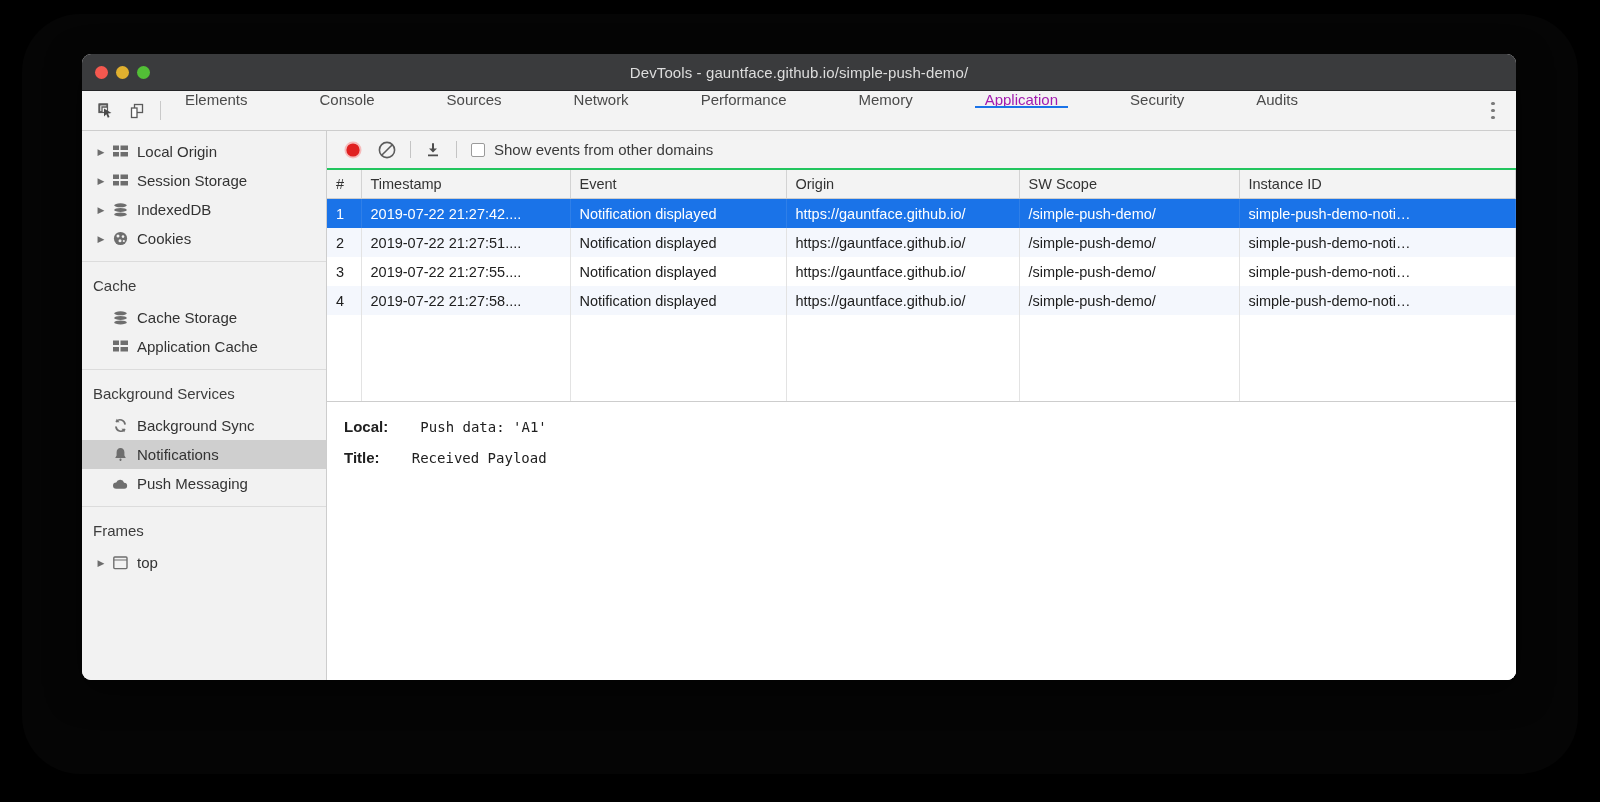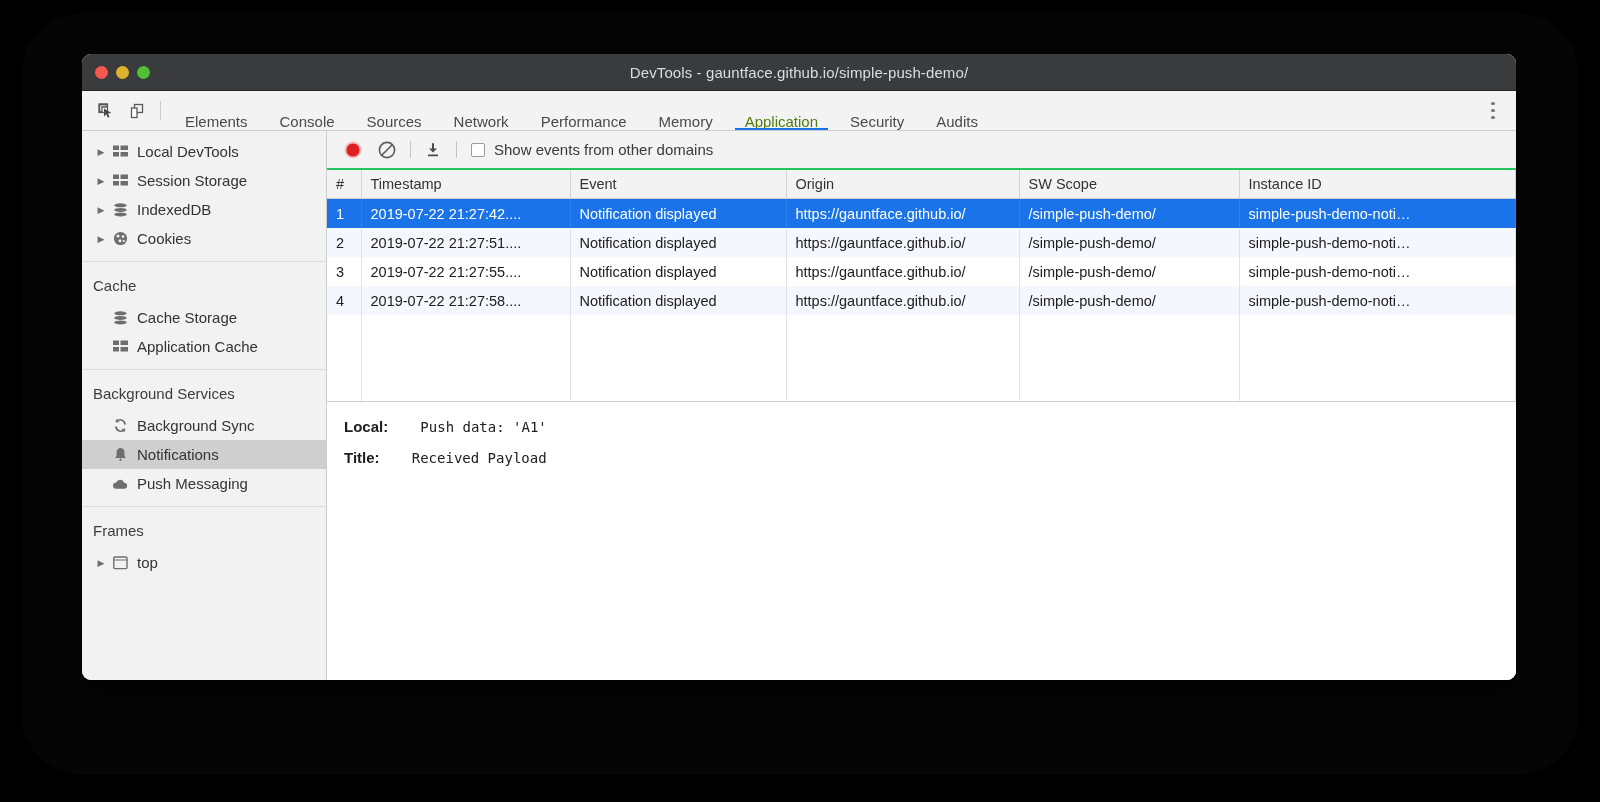--- a/index.html
+++ b/index.html
@@ -91,32 +91,33 @@
     width: 19px; height: 19px;
     display: flex; align-items: center; justify-content: center;
   }
   .tb-sep {
     width: 1px;
     background: #c9c9c9;
     margin: 10px 8px 10px 4px;
   }
   .tabs {
     display: flex;
-    align-items: flex-end;
+    align-items: flex-start;
+    gap: 40px;
   }
   .tab {
     padding: 0 16px;
     display: flex;
     align-items: center;
     font-size: 15px;
     color: #4a4a4a;
     position: relative;
     white-space: nowrap;
   }
-  .tab.active { color: #4d7c0f; }
+  .tab.active { color: #a21caf; }
   .tab.active::after {
     content: "";
     position: absolute;
     left: 6px; right: 6px; bottom: 0;
     height: 2.5px;
     background: #1a73e8;
   }
   .tabbar-right {
     margin-left: auto;
     display: flex;
@@ -367,21 +368,21 @@
           <div class="sb-item">
             <span class="sb-arrow">▶</span>
             <span class="sb-icon">
               <svg width="15" height="13" viewBox="0 0 15 13">
                   <rect x="0" y="0.5" width="6" height="4.5" fill="#6e6e6e"></rect>
                   <rect x="7.5" y="0.5" width="7.5" height="4.5" fill="#6e6e6e"></rect>
                   <rect x="0" y="7" width="6" height="4.5" fill="#6e6e6e"></rect>
                   <rect x="7.5" y="7" width="7.5" height="4.5" fill="#6e6e6e"></rect>
                 </svg>
             </span>
-            <span class="sb-label">Local DevTools</span>
+            <span class="sb-label">Local Origin</span>
           </div>
           <div class="sb-item">
             <span class="sb-arrow">▶</span>
             <span class="sb-icon">
               <svg width="15" height="13" viewBox="0 0 15 13">
                   <rect x="0" y="0.5" width="6" height="4.5" fill="#6e6e6e"></rect>
                   <rect x="7.5" y="0.5" width="7.5" height="4.5" fill="#6e6e6e"></rect>
                   <rect x="0" y="7" width="6" height="4.5" fill="#6e6e6e"></rect>
                   <rect x="7.5" y="7" width="7.5" height="4.5" fill="#6e6e6e"></rect>
                 </svg>

